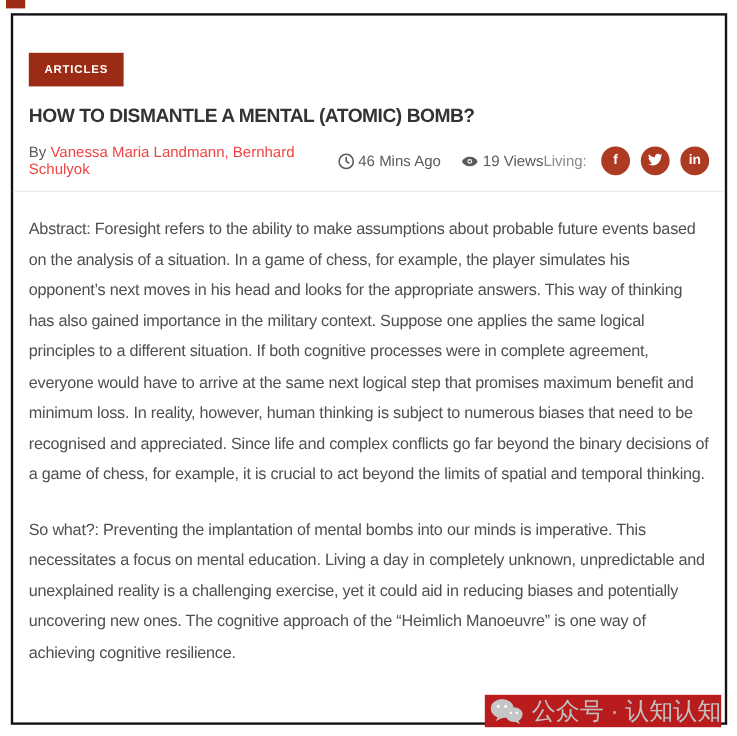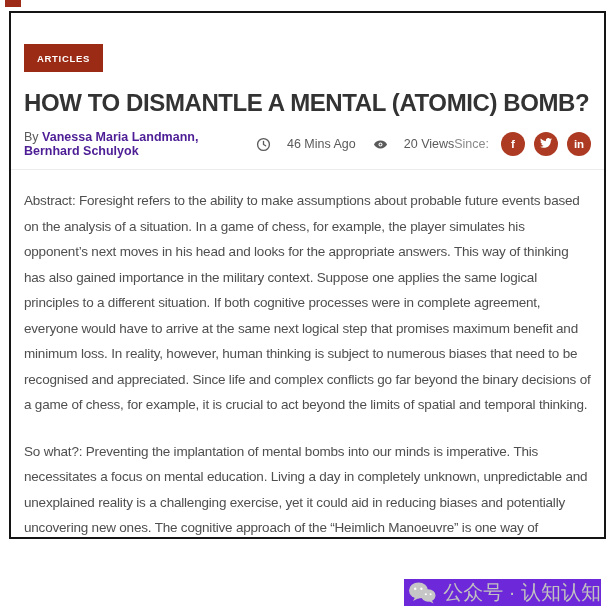--- a/index.html
+++ b/index.html
@@ -12,51 +12,51 @@
     overflow: hidden;
   }
   .corner-mark {
     position: absolute; left: 5px; top: 0;
     width: 16px; height: 7px;
     background: #9e2b17;
     z-index: 3;
   }
   .frame {
     position: absolute; left: 9px; top: 11px;
-    width: 597px; height: 528px;
+    width: 597px; height: 593px;
     border: 2px solid #141414;
     background: #ffffff;
     padding: 0 13px;
     overflow: hidden;
   }
   .badges { margin-top: 31px; display: flex; gap: 3px; }
   .badge {
     background: #9c2b16; color: #ffffff;
     font-size: 9.5px; font-weight: bold;
     letter-spacing: 0.7px;
     padding: 9px 13px 8px 13px;
     display: inline-block;
     cursor: pointer;
     text-transform: uppercase;
   }
   .page-title {
     margin: 17px 0 0 0;
-    font-size: 24px; font-weight: 800;
+    font-size: 16px; font-weight: 800;
     color: #333333; letter-spacing: -0.4px;
     white-space: nowrap;
   }
   .byline-row {
     margin-top: 13px;
     display: flex; align-items: center;
     font-size: 12.5px; color: #5a5a5a;
     padding-bottom: 11px;
   }
   .divider { height: 1px; background: #ececec; margin: 0 -13px; }
-  .byline .author-names { font-weight: bold; color: #4c1d95; cursor: pointer; }
-  .meta { display: flex; align-items: center; gap: 16px; margin-left: 17px; white-space: nowrap; }
+  .byline .author-names { font-weight: normal; color: #ef4444; cursor: pointer; }
+  .meta { display: flex; align-items: center; gap: 3px; margin-left: 17px; white-space: nowrap; }
   .meta svg { display: block; }
   .share-group { margin-left: auto; display: flex; align-items: center; gap: 9px; }
   .share-label { color: #8a8a8a; font-size: 12.5px; margin-right: 3px; }
   .social-btn {
     width: 24px; height: 24px; border-radius: 50%;
     background: #ad3a22; color: #ffffff;
     display: flex; align-items: center; justify-content: center;
     font-weight: bold; font-size: 11.5px;
     cursor: pointer; border: none; padding: 0;
     font-family: "Liberation Sans", sans-serif;
@@ -65,21 +65,21 @@
     margin-top: 18px;
     font-size: 13.5px; color: #4f4f4f;
     line-height: 25.5px; letter-spacing: -0.2px;
   }
   .article p { margin: 0 0 21px 0; }
   .watermark {
     position: absolute; right: 13px; bottom: 7px;
     display: flex; align-items: center; gap: 7px;
     color: #c1c1c1; font-size: 20px;
     font-family: "Liberation Sans", sans-serif, sans-serif;
-    background: #6d28d9;
+    background: #b91c1c;
     padding-left: 4px;
     z-index: 2;
   }
   .watermark svg { display: block; }
 </style>
 </head>
 <body>
 
 <div class="corner-mark"></div>
 
@@ -108,25 +108,25 @@
     </span>
 
     <span class="meta">
       <span>
         <svg width="15" height="15" viewBox="0 0 16 16">
           <path d="M8 3.8 C4.9 3.8 2.2 5.5 1 8 c1.2 2.5 3.9 4.2 7 4.2 s5.8-1.7 7-4.2 C13.8 5.5 11.1 3.8 8 3.8 z" fill="#5a5a5a"></path>
           <circle cx="8" cy="8" r="2.1" fill="#ffffff"></circle>
           <circle cx="8" cy="8" r="1.05" fill="#5a5a5a"></circle>
         </svg>
       </span>
-      <span>20 Views</span>
+      <span>19 Views</span>
     </span>
 
     <span class="share-group">
-      <span class="share-label">Since:</span>
+      <span class="share-label">Living:</span>
       <button class="social-btn">
         <span>f</span>
       </button>
       <button class="social-btn">
         <span>
           <svg width="12" height="12" viewBox="0 0 24 24" fill="#ffffff">
             <path d="M23.95 4.57c-.88.39-1.83.65-2.82.77 1.01-.61 1.79-1.57 2.16-2.72-.95.56-2 .96-3.12 1.18-.9-.96-2.18-1.56-3.59-1.56-2.72 0-4.92 2.2-4.92 4.92 0 .39.04.76.13 1.12C7.69 8.09 4.07 6.13 1.64 3.16c-.43.72-.67 1.56-.67 2.47 0 1.71.87 3.21 2.19 4.1-.81-.03-1.57-.25-2.23-.62v.06c0 2.39 1.69 4.38 3.95 4.83-.41.11-.85.17-1.3.17-.31 0-.61-.03-.91-.09.63 1.95 2.44 3.38 4.6 3.42-1.68 1.32-3.81 2.1-6.1 2.1-.39 0-.78-.02-1.17-.07 2.19 1.39 4.77 2.21 7.56 2.21 9.05 0 14-7.5 14-13.99 0-.21 0-.42-.02-.63.96-.69 1.8-1.56 2.46-2.55z"></path>
           </svg>
         </span>
       </button>

